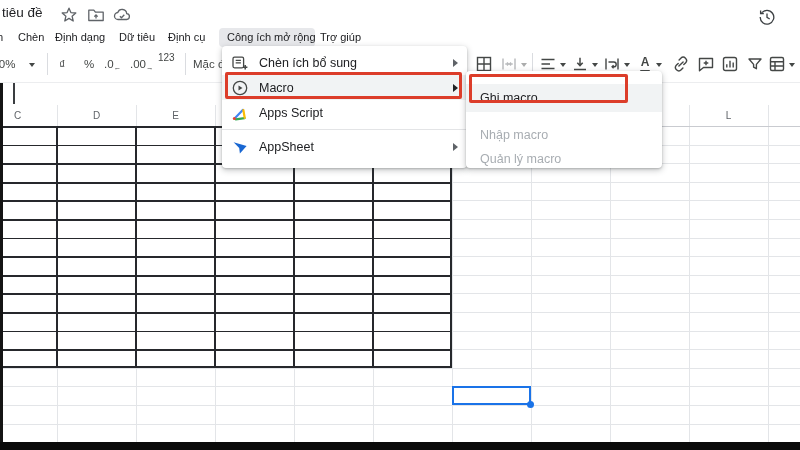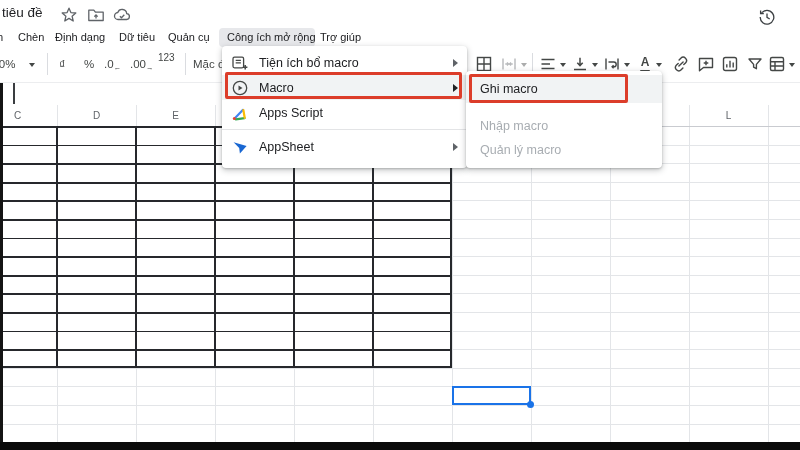--- a/index.html
+++ b/index.html
@@ -22,21 +22,21 @@
   .abig{display:block;text-align:center;font-size:12px;font-weight:bold;color:#444746;line-height:12px;margin-top:1px;}
   .abar{display:block;height:2.5px;background:#444746;margin:1.5px 2px 0;border-radius:1px;}
   .under-line{position:absolute;left:0;top:82px;width:800px;height:1px;background:#ecedef;}
   .corner-line{position:absolute;left:13px;top:83px;width:1.5px;height:21px;background:#3a3d40;z-index:5;}
   
   .panel{position:absolute;background:#fff;border-radius:4px;
          box-shadow:0 2px 6px rgba(60,64,67,.32),0 1px 2px rgba(0,0,0,.18);}
   #ext-menu{left:222px;top:46px;width:245px;height:122px;z-index:10;}
   #macro-submenu{left:466px;top:71px;width:196px;height:97px;z-index:11;}
   .mrow{position:absolute;left:0;right:0;height:25px;display:flex;align-items:center;padding-left:9px;box-sizing:border-box;}
-  .mrow2{position:absolute;left:0;right:0;display:flex;align-items:center;padding-left:14px;box-sizing:border-box;}
+  .mrow2{position:absolute;left:0;right:0;display:flex;align-items:center;padding-left:14px;box-sizing:border-box;margin-top:9px;}
   .hov{background:#f1f3f4;}
   .micon{width:18px;height:18px;margin-right:10px;flex:0 0 18px;}
   .mlabel{font-size:12.5px;color:#202124;white-space:nowrap;}
   .dis{color:#a8adb2;}
   .msep{position:absolute;left:0;right:0;top:83px;height:1px;background:#e3e4e6;}
   .subarrow{position:absolute;right:9px;top:50%;transform:translateY(-50%);width:0;height:0;
             border-left:5px solid #5f6368;border-top:4px solid transparent;border-bottom:4px solid transparent;}
   
   .left-strip{position:absolute;left:0;top:83px;width:3px;height:367px;background:#141414;z-index:40;}
   .bottom-bar{position:absolute;left:0;top:442px;width:800px;height:8px;background:#0a0a0a;z-index:40;}
@@ -71,21 +71,21 @@
       <path d="M2.6 2.4v3.2h3.2"></path>
       <path d="M9 5.6v3.8l2.7 1.6"></path>
       </svg>
   </span>
 
   <div class="mhl"></div>
   <span class="mitem" style="left:-6px">m</span>
   <span class="mitem" style="left:18px">Chèn</span>
   <span class="mitem" style="left:55px">Định dạng</span>
   <span class="mitem" style="left:119px">Dữ tiêu</span>
-  <span class="mitem" style="left:168px">Quản cụ</span>
+  <span class="mitem" style="left:168px">Định cụ</span>
   <span class="mitem" style="left:227px">Công ích mở rộng</span>
   <span class="mitem" style="left:320px">Trợ giúp</span>
 
   <span class="ttxt" style="left:-14px">100%</span>
   <span class="tcaret" style="left:29px"></span>
   <span class="tsep" style="left:47px"></span>
   <span class="ttxt" style="left:59px;font-size:12.5px">₫</span>
   <span class="ttxt" style="left:84px">%</span>
   <span class="ttxt" style="left:104px"><span>.0</span><span class="tarrow">←</span></span>
   <span class="ttxt" style="left:130px"><span>.00</span><span class="tarrow">→</span></span>
@@ -168,21 +168,21 @@
 
   <div class="panel" id="ext-menu">
     <div class="mrow" style="top:4px">
       <span class="micon">
         <svg viewBox="0 0 18 18" fill="none" stroke="#444746" stroke-width="1.3">
           <rect x="2" y="3.2" width="10.6" height="10.6" rx="1.5"></rect>
           <path d="M4.7 6.4h5.2M4.7 8.9h5.2"></path>
           <path d="M14.2 11v4.4M12 13.2h4.4" stroke-width="1.5"></path>
           </svg>
       </span>
-      <span class="mlabel">Tiện ích bổ macro</span>
+      <span class="mlabel">Chèn ích bổ sung</span>
       <span class="subarrow"></span>
     </div>
     <div class="mrow hov" style="top:29px">
       <span class="micon">
         <svg viewBox="0 0 18 18">
           <circle cx="9" cy="9" r="6.7" fill="none" stroke="#444746" stroke-width="1.3"></circle>
           <path d="M7.5 6.5v5L11.5 9z" fill="#444746"></path>
           </svg>
       </span>
       <span class="mlabel">Macro</span>

